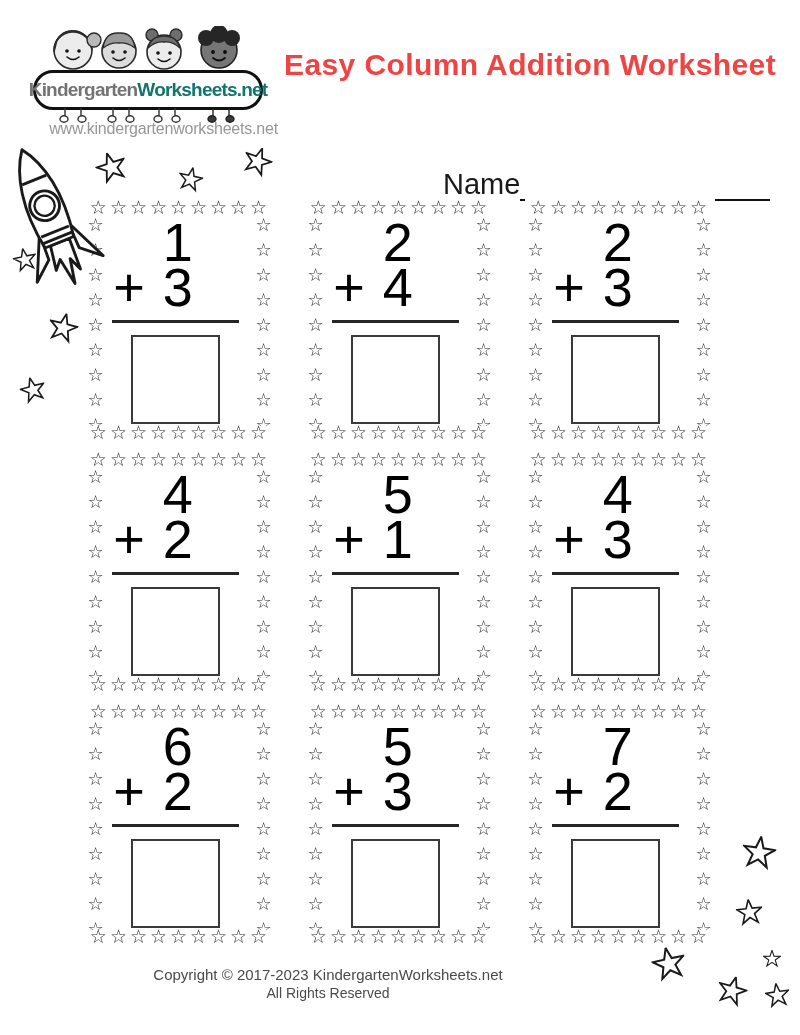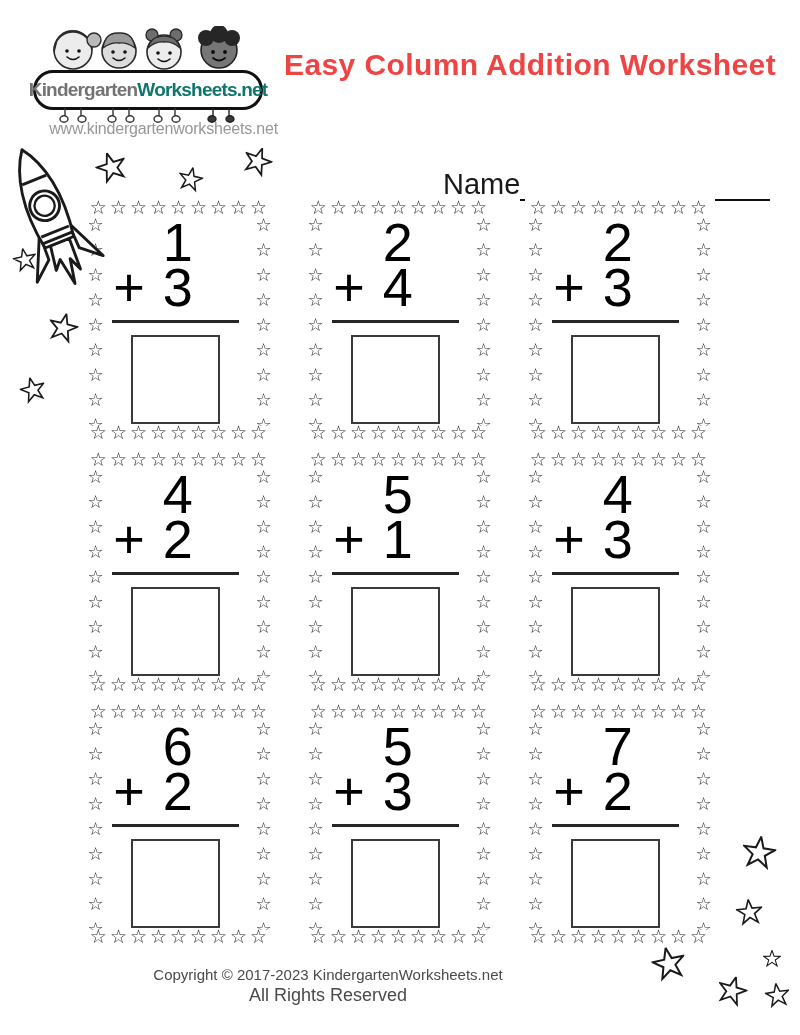--- a/index.html
+++ b/index.html
@@ -64,21 +64,21 @@
     width:89px; height:89px; border:2px solid #3a3a3a; background:#fff;
     margin-top:12px; transform:translateX(-5px);
   }
 
   
   .rocket { position:absolute; left:2px; top:140px; width:100px; height:168px;
             transform:rotate(-22deg); transform-origin:50% 50%; z-index:6; }
   .sstar { position:absolute; z-index:5; }
   .footer { position:absolute; left:0; top:966px; width:656px; text-align:center; color:#4a4a4a; }
   .footer .l1 { font-size:15px; }
-  .footer .l2 { font-size:18px; margin-top:2px; }
+  .footer .l2 { font-size:14px; margin-top:2px; }
   .defs { position:absolute; width:0; height:0; overflow:hidden; }
 </style>
 </head>
 <body>
 
 <div class="page">
 
   <svg class="defs" aria-hidden="true">
     <defs>
       <symbol id="star" viewBox="0 0 100 100">

